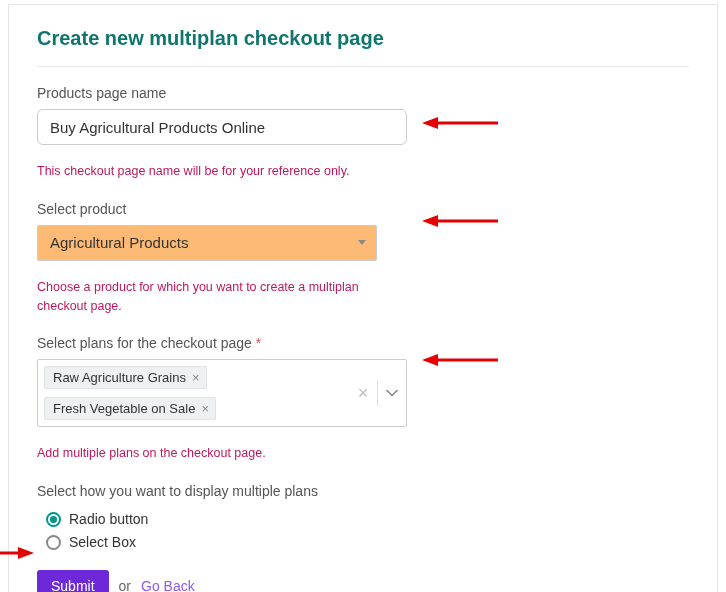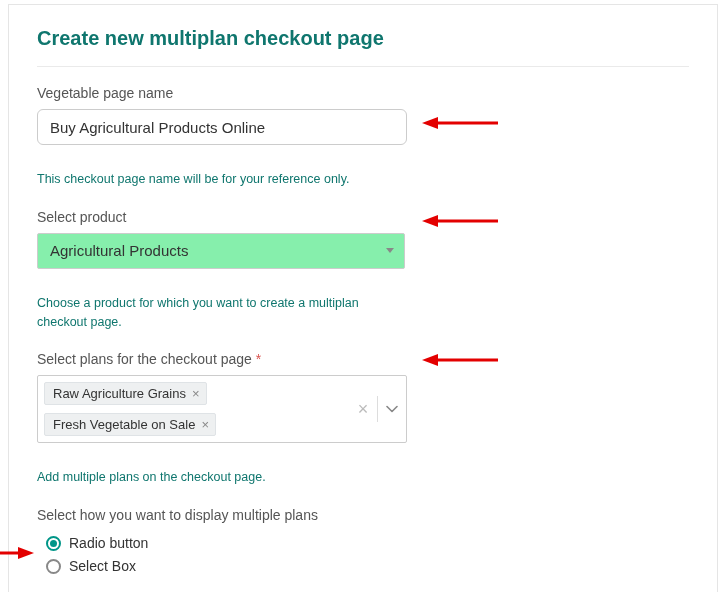--- a/index.html
+++ b/index.html
@@ -41,37 +41,37 @@
     height: 36px;
     padding: 6px 12px;
     font-size: 15px;
     color: #333;
     border: 1px solid #ccc;
     border-radius: 6px;
     outline: none;
   }
   .hint {
     font-size: 12.5px;
-    color: #0f766e;
-    margin-top: 25px;
+    color: #be185d;
+    margin-top: 17px;
     line-height: 1.5;
   }
   .select-wrap {
-    width: 368px;
+    width: 340px;
     height: 36px;
     border: 1px solid #ccc;
     border-radius: 2px;
     display: flex;
     align-items: center;
     padding: 0 10px 0 12px;
     font-size: 15px;
     color: #333;
     position: relative;
     cursor: pointer;
-    background: #86efac;
+    background: #fdba74;
   }
   .select-wrap .caret {
     margin-left: auto;
     width: 0; height: 0;
     border-left: 4px solid transparent;
     border-right: 4px solid transparent;
     border-top: 5px solid #888;
   }
   .multi-wrap {
     width: 370px;
@@ -188,21 +188,21 @@
 </style>
 </head>
 <body>
 
 <div class="panel">
 
   <h1 class="page-title">Create new multiplan checkout page</h1>
   <hr class="divider">
 
   <div class="field-group">
-    <div class="field-label">Vegetable page name</div>
+    <div class="field-label">Products page name</div>
     <input class="text-input" type="text" value="Buy Agricultural Products Online" style="">
     <div class="hint">This checkout page name will be for your reference only.</div>
   </div>
 
   <div class="field-group">
     <div class="field-label">Select product</div>
     <div class="select-wrap">
       <span>Agricultural Products</span>
       <span class="caret"></span>
     </div>

